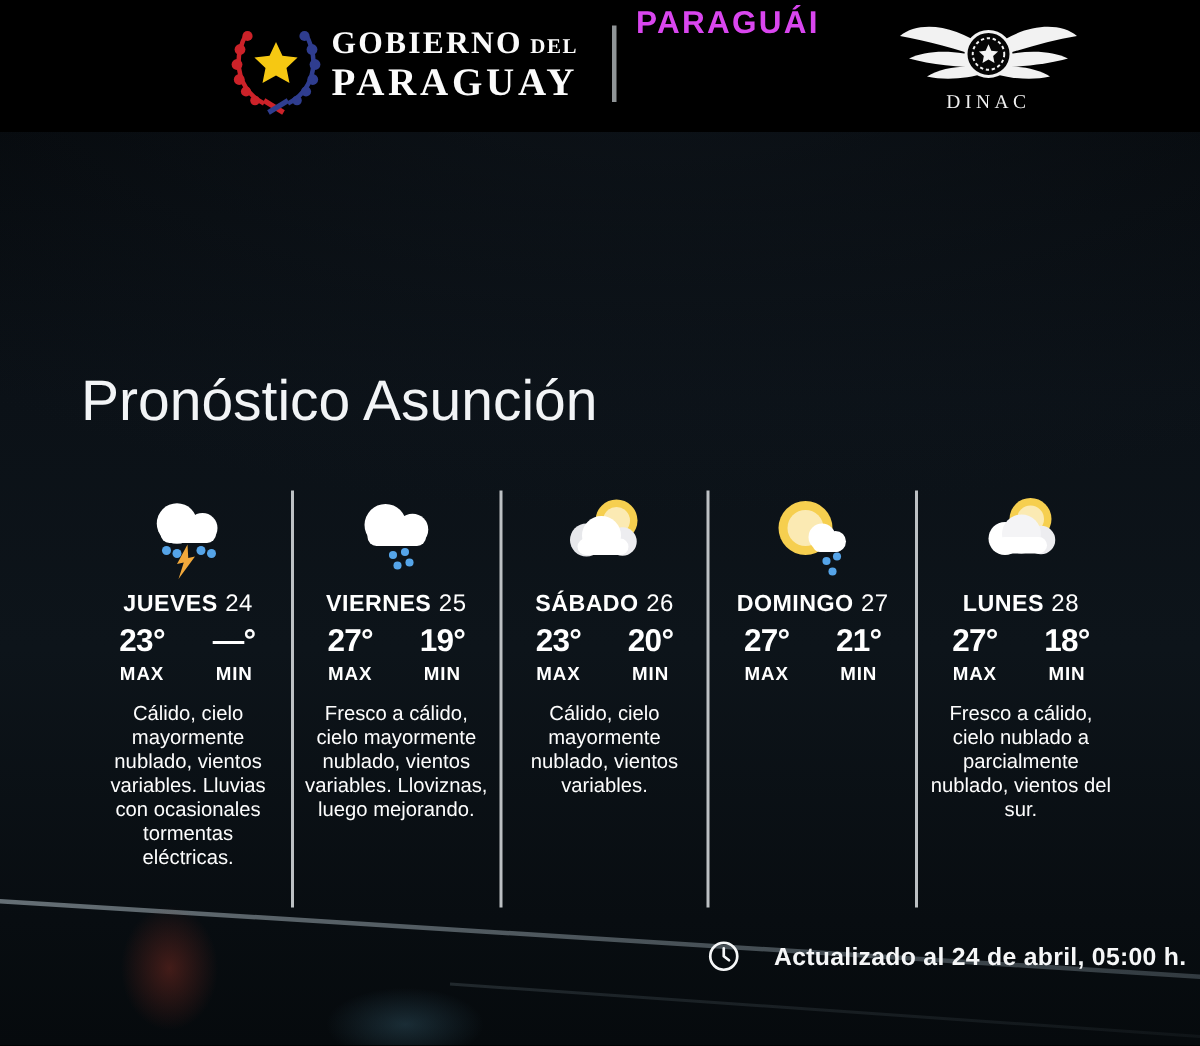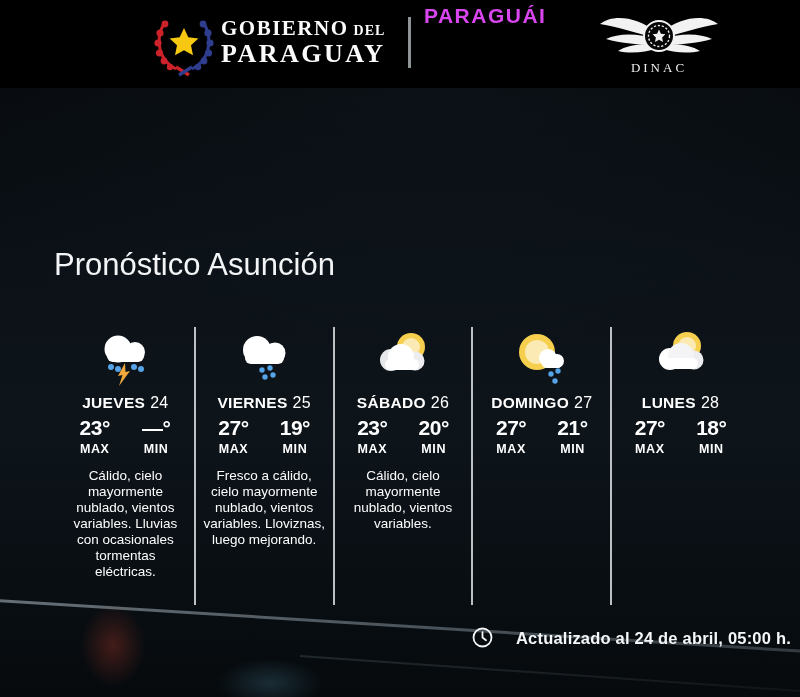--- a/index.html
+++ b/index.html
@@ -29,21 +29,21 @@
   .gov-text .l1 { font-size:21px; letter-spacing:1.5px; line-height:22px; }
   .gov-text .l1 .small { font-size:14px; letter-spacing:1px; margin-left:5px; }
   .gov-text .l2 { font-size:26px; letter-spacing:2.5px; line-height:24px; }
   .hdr-sep { position:absolute; left:408px; top:17px; width:3px; height:51px; background:#8f9496; }
   .gua-text { position:absolute; left:424px; top:5px; font-family:Liberation Sans, sans-serif; font-weight:bold; color:#d946ef; }
   .gua-text .l1 { font-size:21px; letter-spacing:1.5px; line-height:22px; }
   .gua-text .l2 { font-size:26px; letter-spacing:2px; line-height:24px; }
   .dinac-logo { position:absolute; left:598px; top:6px; cursor:pointer; }
   .dinac-text { font-family:"Liberation Serif", serif; font-size:13px; letter-spacing:3px; fill:#efefef; }
   
-  .page-title { position:absolute; left:54px; top:247px; font-size:31px; font-weight:300;
+  .page-title { position:absolute; left:54px; top:247px; font-size:38px; font-weight:300;
     color:#f2f4f6; letter-spacing:0; }
   
   .forecast { position:absolute; left:57px; top:327px; width:692px; display:flex; align-items:stretch; }
   .day-col { flex:1 1 0; padding:0 7px; text-align:center; min-height:278px; }
   .day-col:not(:last-child) { border-right:2px solid rgba(228,232,234,.82); }
   .icon-box { height:58px; margin-top:2px; display:flex; align-items:flex-end; justify-content:center; }
   .day-name { margin-top:7px; font-size:15.5px; font-weight:bold; letter-spacing:.3px; white-space:nowrap; }
   .day-name .date { margin-left:5px; font-weight:400; font-size:16px; }
   .temps { margin-top:4px; display:flex; }
   .temps .temp { flex:1 1 0; font-size:21px; font-weight:bold; letter-spacing:-.5px; }
@@ -258,20 +258,21 @@
         <span>LUNES</span><span class="date">28</span>
       </div>
       <div class="temps">
         <span class="temp">27°</span>
         <span class="temp">18°</span>
       </div>
       <div class="mm">
         <span>MAX</span>
         <span>MIN</span>
       </div>
+      <p class="desc">Fresco a cálido, cielo nublado a parcialmente nublado, vientos del sur.</p>
     </div>
 
   </div>
 
   <div class="footer">
     <svg width="21" height="21" viewBox="0 0 21 21">
       <circle cx="10.5" cy="10.5" r="9" fill="none" stroke="#f5f6f7" stroke-width="1.8"></circle>
       <path d="M10.5 5.2 L10.5 10.5 L14 13.2" fill="none" stroke="#f5f6f7" stroke-width="1.8" stroke-linecap="round" stroke-linejoin="round"></path>
     </svg>
     <span class="updated">Actualizado al 24 de abril, 05:00 h.</span>

